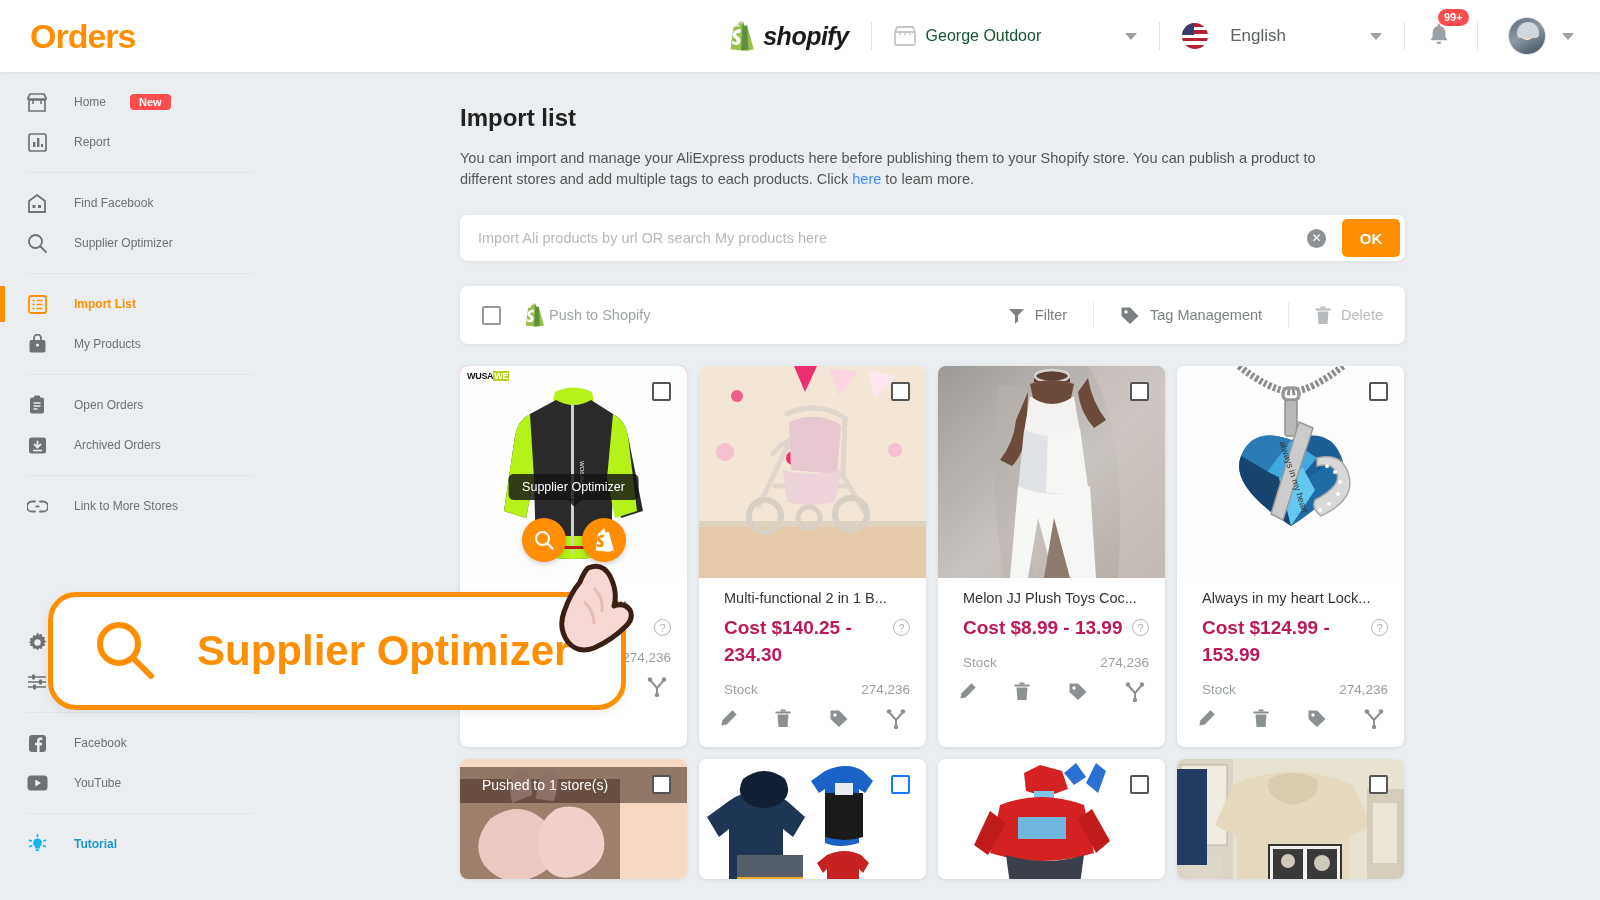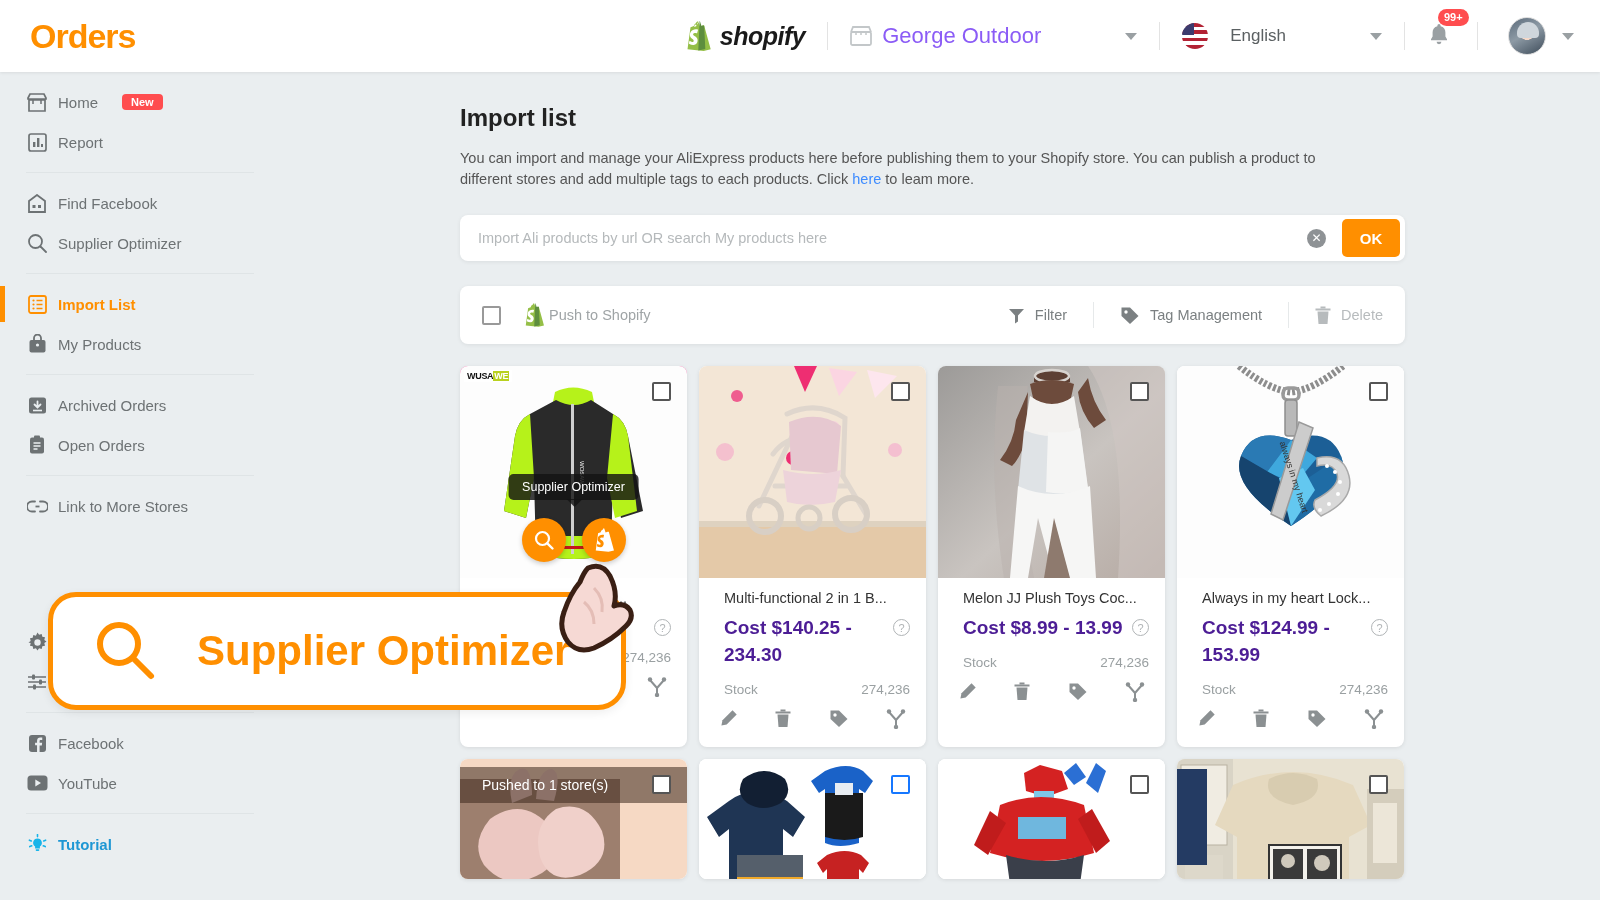--- a/index.html
+++ b/index.html
@@ -22,21 +22,21 @@
   }
   .topbar-center { margin-left: auto; display: flex; align-items: center; }
   .shopify-brand { display: flex; align-items: center; gap: 8px; }
   .shopify-bag { width: 28px; height: 30px; }
   .shopify-word {
     font-size: 25px; font-weight: 700; font-style: italic;
     color: #1a1a1a; letter-spacing: -0.5px;
   }
   .vdiv { width: 1px; height: 28px; background: #e3e3e3; margin: 0 22px; }
   .store-sel { display: flex; align-items: center; gap: 10px; cursor: pointer; }
-  .store-name { font-size: 22px; color: #8b5cf6; }
+  .store-name { font-size: 16px; color: #14532d; }
   .caret {
     width: 0; height: 0; border-left: 6px solid transparent;
     border-right: 6px solid transparent; border-top: 7px solid #9aa0a3;
   }
   .store-gap { width: 64px; }
   .lang-sel { display: flex; align-items: center; gap: 22px; cursor: pointer; }
   .flag {
     width: 26px; height: 26px; border-radius: 50%;
     background: linear-gradient(#b22234 0 14%, #fff 14% 28%, #b22234 28% 42%,
       #fff 42% 56%, #b22234 56% 70%, #fff 70% 84%, #b22234 84% 100%);
@@ -72,21 +72,21 @@
     background: #eaeef0; padding-top: 10px;
   }
   .nav-item {
     display: flex; align-items: center; height: 40px;
     padding-left: 26px; cursor: pointer; position: relative;
   }
   .nav-ico {
     width: 22px; height: 22px; color: #6d7274; flex: 0 0 22px;
     display: flex; align-items: center; justify-content: center;
   }
-  .nav-label { margin-left: 10px; font-size: 15px; color: #6d7274; }
+  .nav-label { margin-left: 26px; font-size: 12px; color: #6d7274; }
   .nav-item.active .nav-label { color: #ff8f00; font-weight: 600; }
   .nav-item.active .nav-ico { color: #ff8f00; }
   .nav-item.active::before {
     content: ""; position: absolute; left: 0; top: 2px;
     width: 5px; height: 36px; background: #ff8f00;
   }
   .nav-item.tutorial .nav-label { color: #1e97d4; font-weight: 600; }
   .nav-item.tutorial .nav-ico { color: #18b4e9; }
   .new-badge {
     margin-left: 24px; background: #ff4d4f; color: #fff; font-size: 11px;
@@ -168,21 +168,21 @@
     background: rgba(60,40,30,0.55); color: #fff; font-size: 14px;
     display: flex; align-items: center; padding-left: 22px; z-index: 4;
   }
   .card-body { padding: 12px 16px 0 4px; margin-left: 21px; }
   .card-title {
     font-size: 14.5px; color: #333; white-space: nowrap;
     overflow: hidden; text-overflow: ellipsis;
   }
   .card-cost-row { display: flex; align-items: flex-start; margin-top: 8px; }
   .card-cost {
-    font-size: 19px; font-weight: 700; color: #4c1d95; line-height: 27px;
+    font-size: 19px; font-weight: 700; color: #be185d; line-height: 27px;
     flex: 1; padding-right: 8px;
   }
   .qmark {
     width: 17px; height: 17px; border-radius: 50%; border: 1.4px solid #b0b4b6;
     color: #b0b4b6; font-size: 11px; display: flex; align-items: center;
     justify-content: center; margin-top: 5px; flex: 0 0 17px; cursor: pointer;
   }
   .stock-row {
     display: flex; justify-content: space-between; font-size: 13.5px;
     color: #9aa0a2; margin-top: 14px;
@@ -361,38 +361,38 @@
           <circle cx="9.5" cy="11" r="1.6" fill="#eaeef0"></circle>
         </svg>
     </div>
     <div class="nav-label">My Products</div>
   </div>
 
   <div class="nav-sep"></div>
 
   <div class="nav-item">
     <div class="nav-ico">
+      <svg width="18" height="20" viewBox="0 0 18 20">
+          <rect x="2" y="2.5" width="14" height="16" rx="2" fill="currentColor"></rect>
+          <rect x="6" y="0.5" width="6" height="3.5" rx="1" fill="currentColor"></rect>
+          <path d="M5.5 8h7M5.5 11h7M5.5 14h4" stroke="#eaeef0" stroke-width="1.5"></path>
+        </svg>
+    </div>
+    <div class="nav-label">Open Orders</div>
+  </div>
+
+  <div class="nav-item">
+    <div class="nav-ico">
       <svg width="19" height="19" viewBox="0 0 19 19">
           <rect x="1" y="1.5" width="17" height="16" rx="2.5" fill="currentColor"></rect>
           <path d="M9.5 5.5v5M6.5 8.5l3 3 3-3" stroke="#eaeef0" stroke-width="1.8" fill="none" stroke-linecap="round"></path>
           <path d="M5 14.5h9" stroke="#eaeef0" stroke-width="1.6"></path>
         </svg>
     </div>
     <div class="nav-label">Archived Orders</div>
-  </div>
-
-  <div class="nav-item">
-    <div class="nav-ico">
-      <svg width="18" height="20" viewBox="0 0 18 20">
-          <rect x="2" y="2.5" width="14" height="16" rx="2" fill="currentColor"></rect>
-          <rect x="6" y="0.5" width="6" height="3.5" rx="1" fill="currentColor"></rect>
-          <path d="M5.5 8h7M5.5 11h7M5.5 14h4" stroke="#eaeef0" stroke-width="1.5"></path>
-        </svg>
-    </div>
-    <div class="nav-label">Open Orders</div>
   </div>
 
   <div class="nav-sep"></div>
 
   <div class="nav-item">
     <div class="nav-ico">
       <svg width="21" height="13" viewBox="0 0 21 13">
           <path d="M8.5 6.5H12.5" stroke="currentColor" stroke-width="1.8"></path>
           <path d="M8 1.5H5a5 5 0 000 10h3M13 1.5h3a5 5 0 010 10h-3" fill="none" stroke="currentColor" stroke-width="1.8" stroke-linecap="round"></path>
         </svg>

